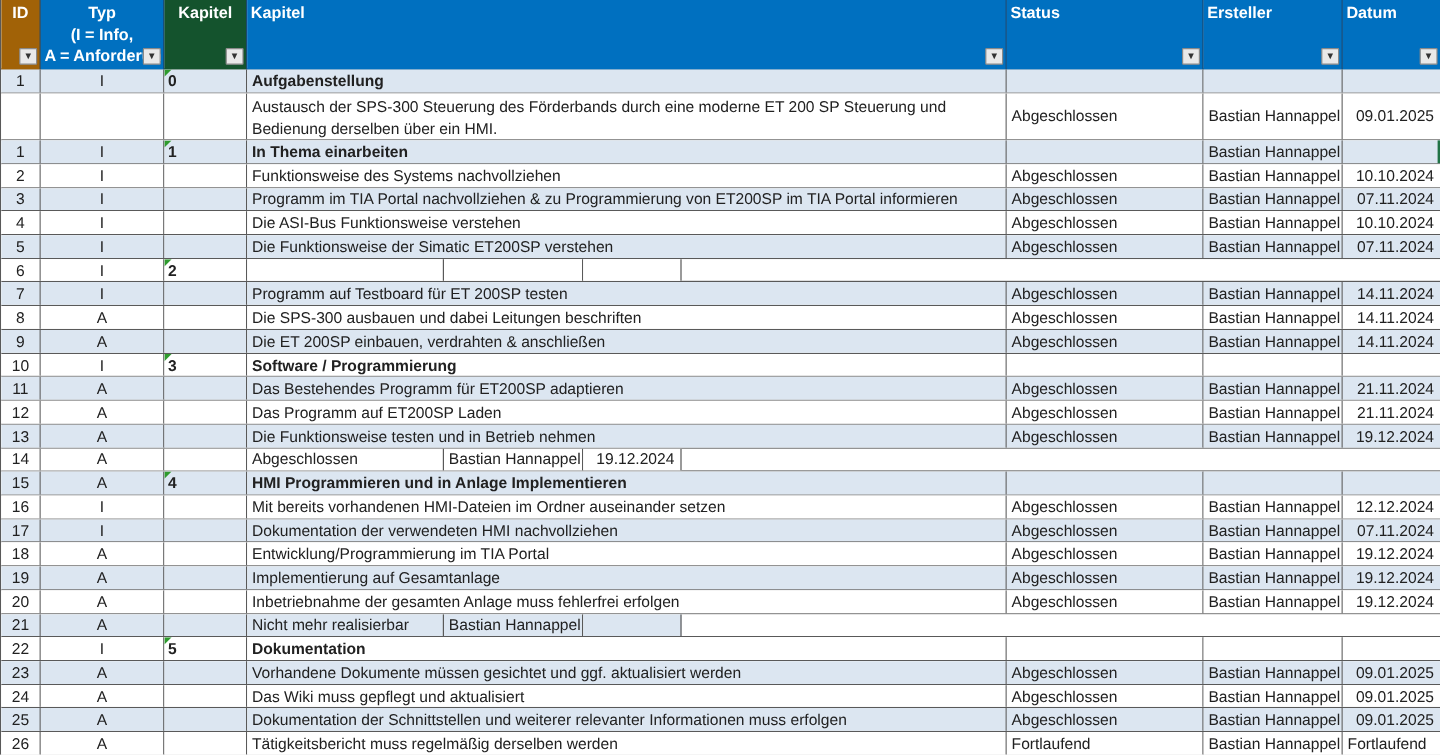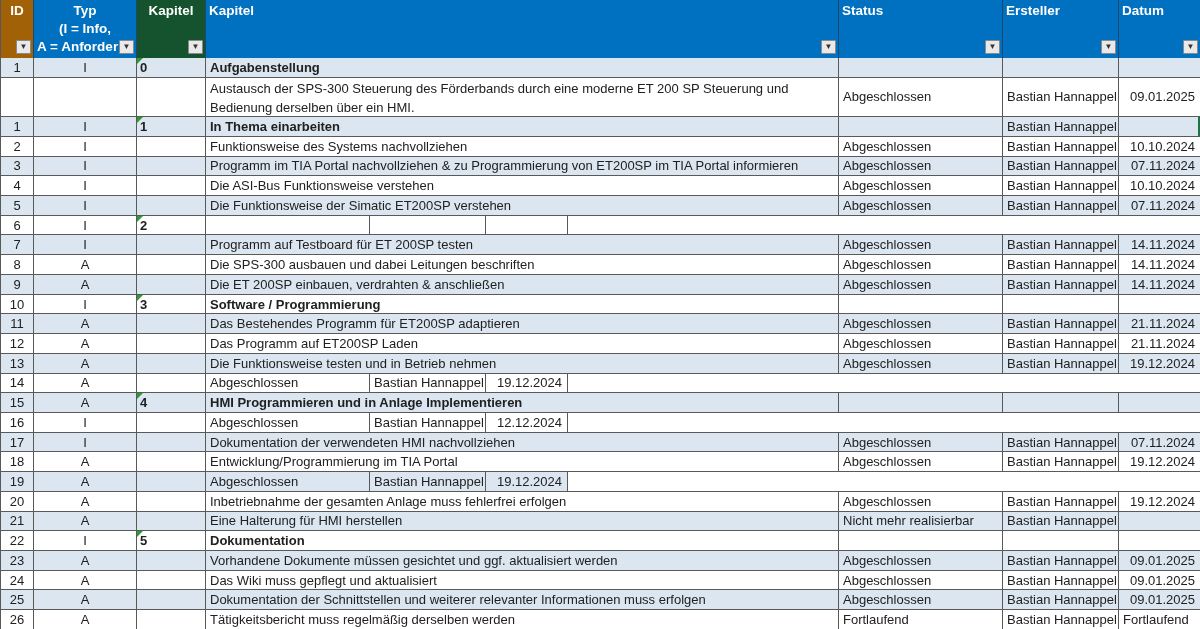--- a/index.html
+++ b/index.html
@@ -292,20 +292,21 @@
     <div class="cell cell-ersteller col-ersteller"></div>
     <div class="cell cell-datum col-datum"></div>
   </div>
       <div class="row">
     <div class="cell cell-id col-id">16</div>
     <div class="cell cell-typ col-typ">I</div>
     <div class="cell cell-kapitel col-kapitel">
 
       <span class="kapitel-text"></span>
     </div>
+    <div class="cell cell-inhalt col-inhalt">Mit bereits vorhandenen HMI-Dateien im Ordner auseinander setzen</div>
     <div class="cell cell-status col-status">Abgeschlossen</div>
     <div class="cell cell-ersteller col-ersteller">Bastian Hannappel</div>
     <div class="cell cell-datum col-datum num">12.12.2024</div>
   </div>
       <div class="row band">
     <div class="cell cell-id col-id">17</div>
     <div class="cell cell-typ col-typ">I</div>
     <div class="cell cell-kapitel col-kapitel">
 
       <span class="kapitel-text"></span>
@@ -327,20 +328,21 @@
     <div class="cell cell-ersteller col-ersteller">Bastian Hannappel</div>
     <div class="cell cell-datum col-datum num">19.12.2024</div>
   </div>
       <div class="row band">
     <div class="cell cell-id col-id">19</div>
     <div class="cell cell-typ col-typ">A</div>
     <div class="cell cell-kapitel col-kapitel">
 
       <span class="kapitel-text"></span>
     </div>
+    <div class="cell cell-inhalt col-inhalt">Implementierung auf Gesamtanlage</div>
     <div class="cell cell-status col-status">Abgeschlossen</div>
     <div class="cell cell-ersteller col-ersteller">Bastian Hannappel</div>
     <div class="cell cell-datum col-datum num">19.12.2024</div>
   </div>
       <div class="row">
     <div class="cell cell-id col-id">20</div>
     <div class="cell cell-typ col-typ">A</div>
     <div class="cell cell-kapitel col-kapitel">
 
       <span class="kapitel-text"></span>
@@ -350,21 +352,20 @@
     <div class="cell cell-ersteller col-ersteller">Bastian Hannappel</div>
     <div class="cell cell-datum col-datum num">19.12.2024</div>
   </div>
       <div class="row band">
     <div class="cell cell-id col-id">21</div>
     <div class="cell cell-typ col-typ">A</div>
     <div class="cell cell-kapitel col-kapitel">
 
       <span class="kapitel-text"></span>
     </div>
-    <div class="cell cell-inhalt col-inhalt">Eine Halterung für HMI herstellen</div>
     <div class="cell cell-status col-status">Nicht mehr realisierbar</div>
     <div class="cell cell-ersteller col-ersteller">Bastian Hannappel</div>
     <div class="cell cell-datum col-datum"></div>
   </div>
       <div class="row bold">
     <div class="cell cell-id col-id">22</div>
     <div class="cell cell-typ col-typ">I</div>
     <div class="cell cell-kapitel col-kapitel">
       <span class="triangle" style="display: block;"></span>
       <span class="kapitel-text">5</span>

